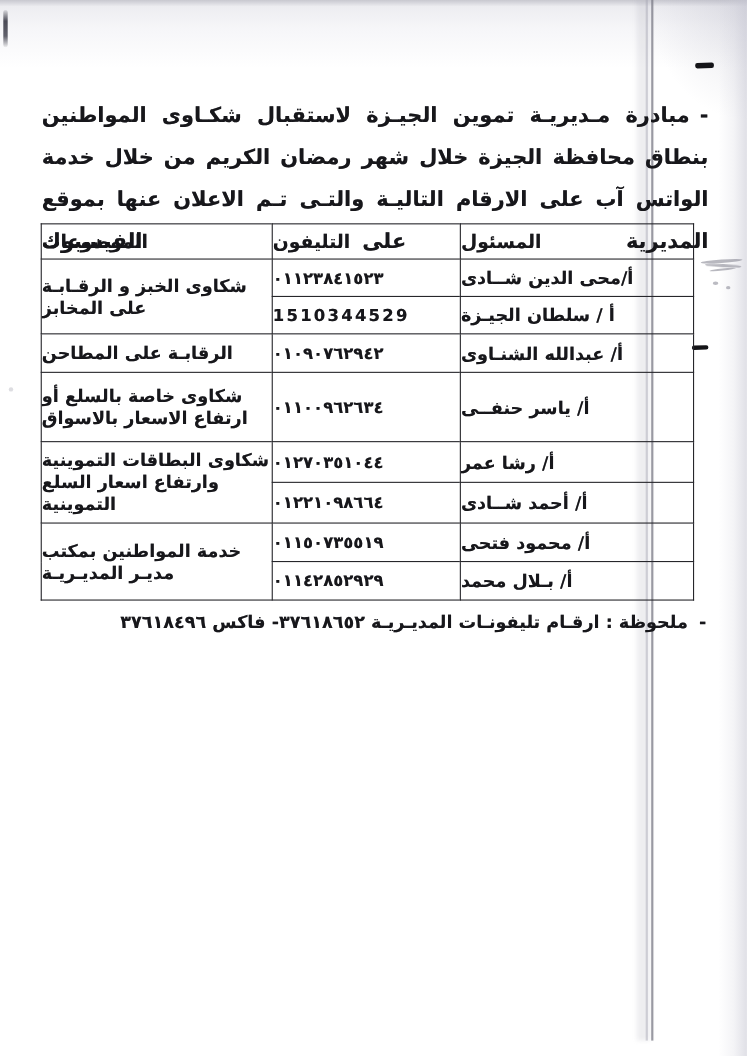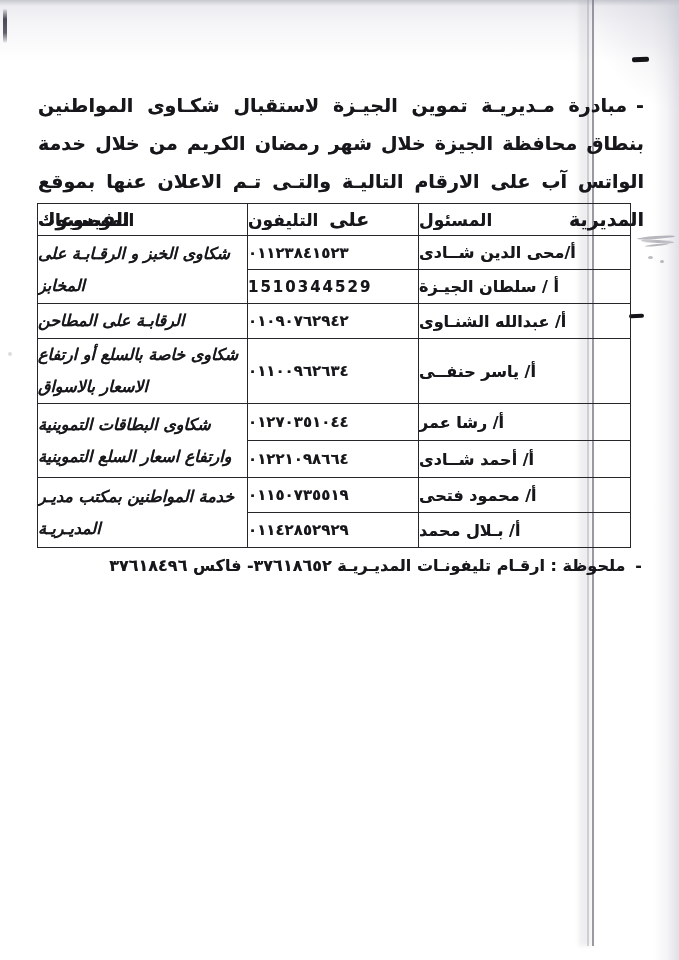--- a/index.html
+++ b/index.html
@@ -82,21 +82,21 @@
   }
   table.contacts th,table.contacts td{
     border:1.7px solid #26262b;
     padding:0;margin:0;
     text-align:left;vertical-align:middle;
     overflow:hidden;
   }
   table.contacts th{font-size:17px;height:31px;}
   td.cell-resp{font-size:16px;}
   td.cell-phone{font-size:15px;letter-spacing:2px;}
-  td.cell-topic{font-size:16px;line-height:32px;padding:0 6px;font-style:italic;}
+  td.cell-topic{font-size:16px;line-height:20px;padding:0 6px;}
   td.vtop{vertical-align:top;padding-top:9px;}
 
   .note-line{
     position:absolute;right:37px;top:556px;
     direction:rtl;text-align:right;
     font-size:16px;font-weight:bold;
     color:#17171b;
     text-shadow:0 0 .5px rgba(20,20,25,.5);
     white-space:nowrap;
   }

